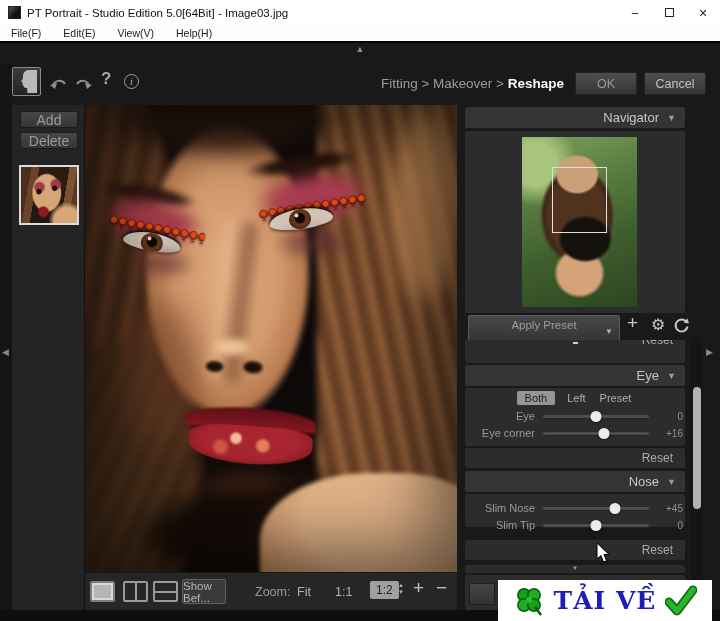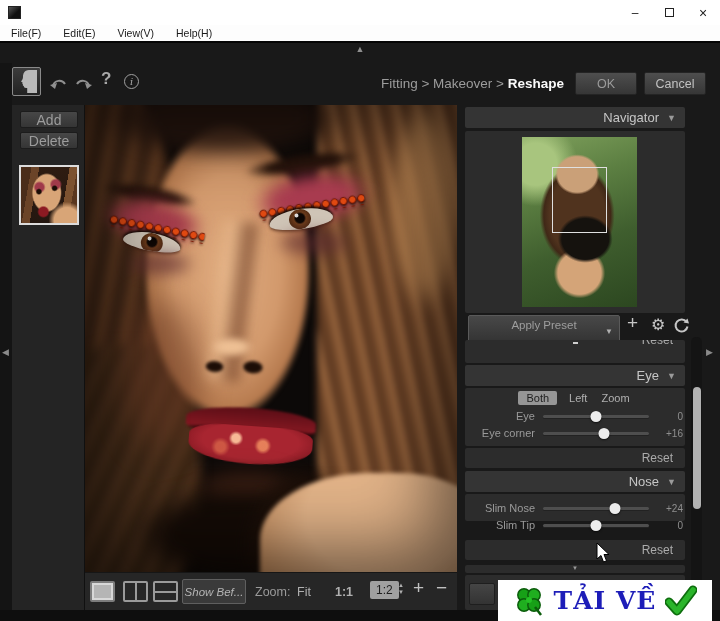--- a/index.html
+++ b/index.html
@@ -101,21 +101,21 @@
   .shoulder-crease { left:168px; top:352px; width:70px; height:130px; transform:rotate(28deg); filter:blur(8px); background:radial-gradient(ellipse,#1c0f08 0 50%,rgba(0,0,0,0) 72%); }
   .vignette { left:0; top:0; width:372px; height:467px; box-shadow:inset 0 0 70px 22px rgba(0,0,0,.55); }
 
   
   .bottombar { position:absolute; left:85px; top:529px; width:372px; height:38px; background:#262626; border-top:1px solid #161616; }
   .viewbtn { position:absolute; top:8px; width:25px; height:21px; border-radius:2px; }
   .viewbtn.sel { background:#b5b5b5; border:2px solid #7d7d7d; box-shadow:inset 0 0 0 2px #d8d8d8; }
   .viewbtn.line { border:2px solid #9a9a9a; background:rgba(0,0,0,0); }
   .viewbtn.line .bar-v { position:absolute; left:50%; top:0; width:2px; height:100%; margin-left:-1px; background:#9a9a9a; }
   .viewbtn.line .bar-h { position:absolute; top:50%; left:0; height:2px; width:100%; margin-top:-1px; background:#9a9a9a; }
-  .showbef { position:absolute; left:97px; top:6px; width:64px; height:25px; background:#3a3a3a; border:1px solid #5f5f5f; border-radius:2px; color:#b5b5b5; font-size:11.5px; display:flex; align-items:center; justify-content:center;font-style:italic; }
+  .showbef { position:absolute; left:97px; top:6px; width:44px; height:25px; background:#3a3a3a; border:1px solid #5f5f5f; border-radius:2px; color:#b5b5b5; font-size:11.5px; display:flex; align-items:center; justify-content:center; }
   .bb-label { position:absolute; top:12px; font-size:12.5px; color:#9a9a9a; }
   .bb-opt { position:absolute; top:12px; font-size:12.5px; color:#b0b0b0; }
   .bb-chip { position:absolute; left:285px; top:8px; padding:2px 6px; background:#a0a0a0; color:#1e1e1e; border-radius:2px; font-size:12px; }
   .spinner { position:absolute; left:313px; top:9px; display:flex; flex-direction:column; align-items:center; color:#b0b0b0; font-size:6px; line-height:7px; }
   .zoomg { position:absolute; top:4px; font-size:19px; color:#c0c0c0; }
 
   
   .rightpanel { position:absolute; left:462px; top:62px; width:226px; height:546px; }
   .rp-box { position:absolute; left:3px; width:220px; background:#2c2c2c; border-radius:2px; }
   .rp-header { position:absolute; left:3px; width:220px; height:21px; background:#343434; border-radius:2px; }
@@ -164,20 +164,21 @@
   .cursor { position:absolute; left:596px; top:499px; z-index:20; }
   .footer-strip { position:absolute; left:0; top:567px; width:720px; height:13px; background:#0e0e0e; }
 </style>
 </head>
 <body>
 
 <div id="stage">
 
   <div class="titlebar">
     <span class="appicon"></span>
+    <span class="wtitle">PT Portrait - Studio Edition 5.0[64Bit] - Image03.jpg</span>
     <div class="winbtns">
       <span class="winbtn">–</span>
       <span class="winbtn">
           <span class="maxbox"></span>
         </span>
       <span class="winbtn" style="font-size:14px;">×</span>
     </div>
   </div>
 
   <div class="menubar">
@@ -264,21 +265,21 @@
       <div class="viewbtn line" style="left:38px;">
           <span class="bar-v"></span>
         </div>
       <div class="viewbtn line" style="left:68px;">
           <span class="bar-h"></span>
         </div>
       <div class="showbef">Show Bef...</div>
       <span class="bb-label" style="left:170px;">Zoom:</span>
       <span class="bb-opt" style="left:212px;">Fit</span>
       <span class="bb-opt" style="left:237px;margin-top:32px;">Fill</span>
-      <span class="bb-opt" style="left:250px;font-weight:bold;">1:1</span>
+      <span class="bb-opt" style="left:250px;">1:1</span>
       <span class="bb-chip">1:2</span>
       <span class="spinner">
           <span>▲</span>
           <span>▼</span>
         </span>
       <span class="zoomg" style="left:328px;">+</span>
       <span class="zoomg" style="left:351px;">−</span>
     </div>
 
     <div class="rightpanel">
@@ -312,21 +313,21 @@
       </div>
 
       <div class="rp-header" style="top:260px;">
         <span class="htext">Eye</span>
         <span class="harrow">▼</span>
       </div>
       <div class="rp-box section-body" style="top:283px; height:58px;">
         <div class="tabs">
           <span class="tab sel">Both</span>
           <span class="tab">Left</span>
-          <span class="tab">Zoom</span>
+          <span class="tab">Preset</span>
         </div>
         <div class="srow" style="top:20px;">
           <span class="slabel">Eye</span>
           <span class="strack">
               <span class="sthumb" style="left: 50%;"></span>
             </span>
           <span class="svalue">0</span>
         </div>
         <div class="srow" style="top:37px;">
           <span class="slabel">Eye corner</span>
@@ -337,27 +338,27 @@
         </div>
       </div>
       <div class="rp-box reset-row" style="top:343px;">
         <span class="rtext">Reset</span>
       </div>
 
       <div class="rp-header" style="top:366px;">
         <span class="htext">Nose</span>
         <span class="harrow">▼</span>
       </div>
-      <div class="rp-box section-body" style="top:389px; height:27px;">
+      <div class="rp-box section-body" style="top:389px; height:33px;">
         <div class="srow" style="top:6px;">
           <span class="slabel">Slim Nose</span>
           <span class="strack">
               <span class="sthumb" style="left: 68%;"></span>
             </span>
-          <span class="svalue">+24</span>
+          <span class="svalue">+45</span>
         </div>
         <div class="srow" style="top:23px;padding-left:35px;">
           <span class="slabel">Slim Tip</span>
           <span class="strack">
               <span class="sthumb" style="left: 50%;"></span>
             </span>
           <span class="svalue">0</span>
         </div>
       </div>
       <div class="rp-box reset-row" style="top:435px;">

